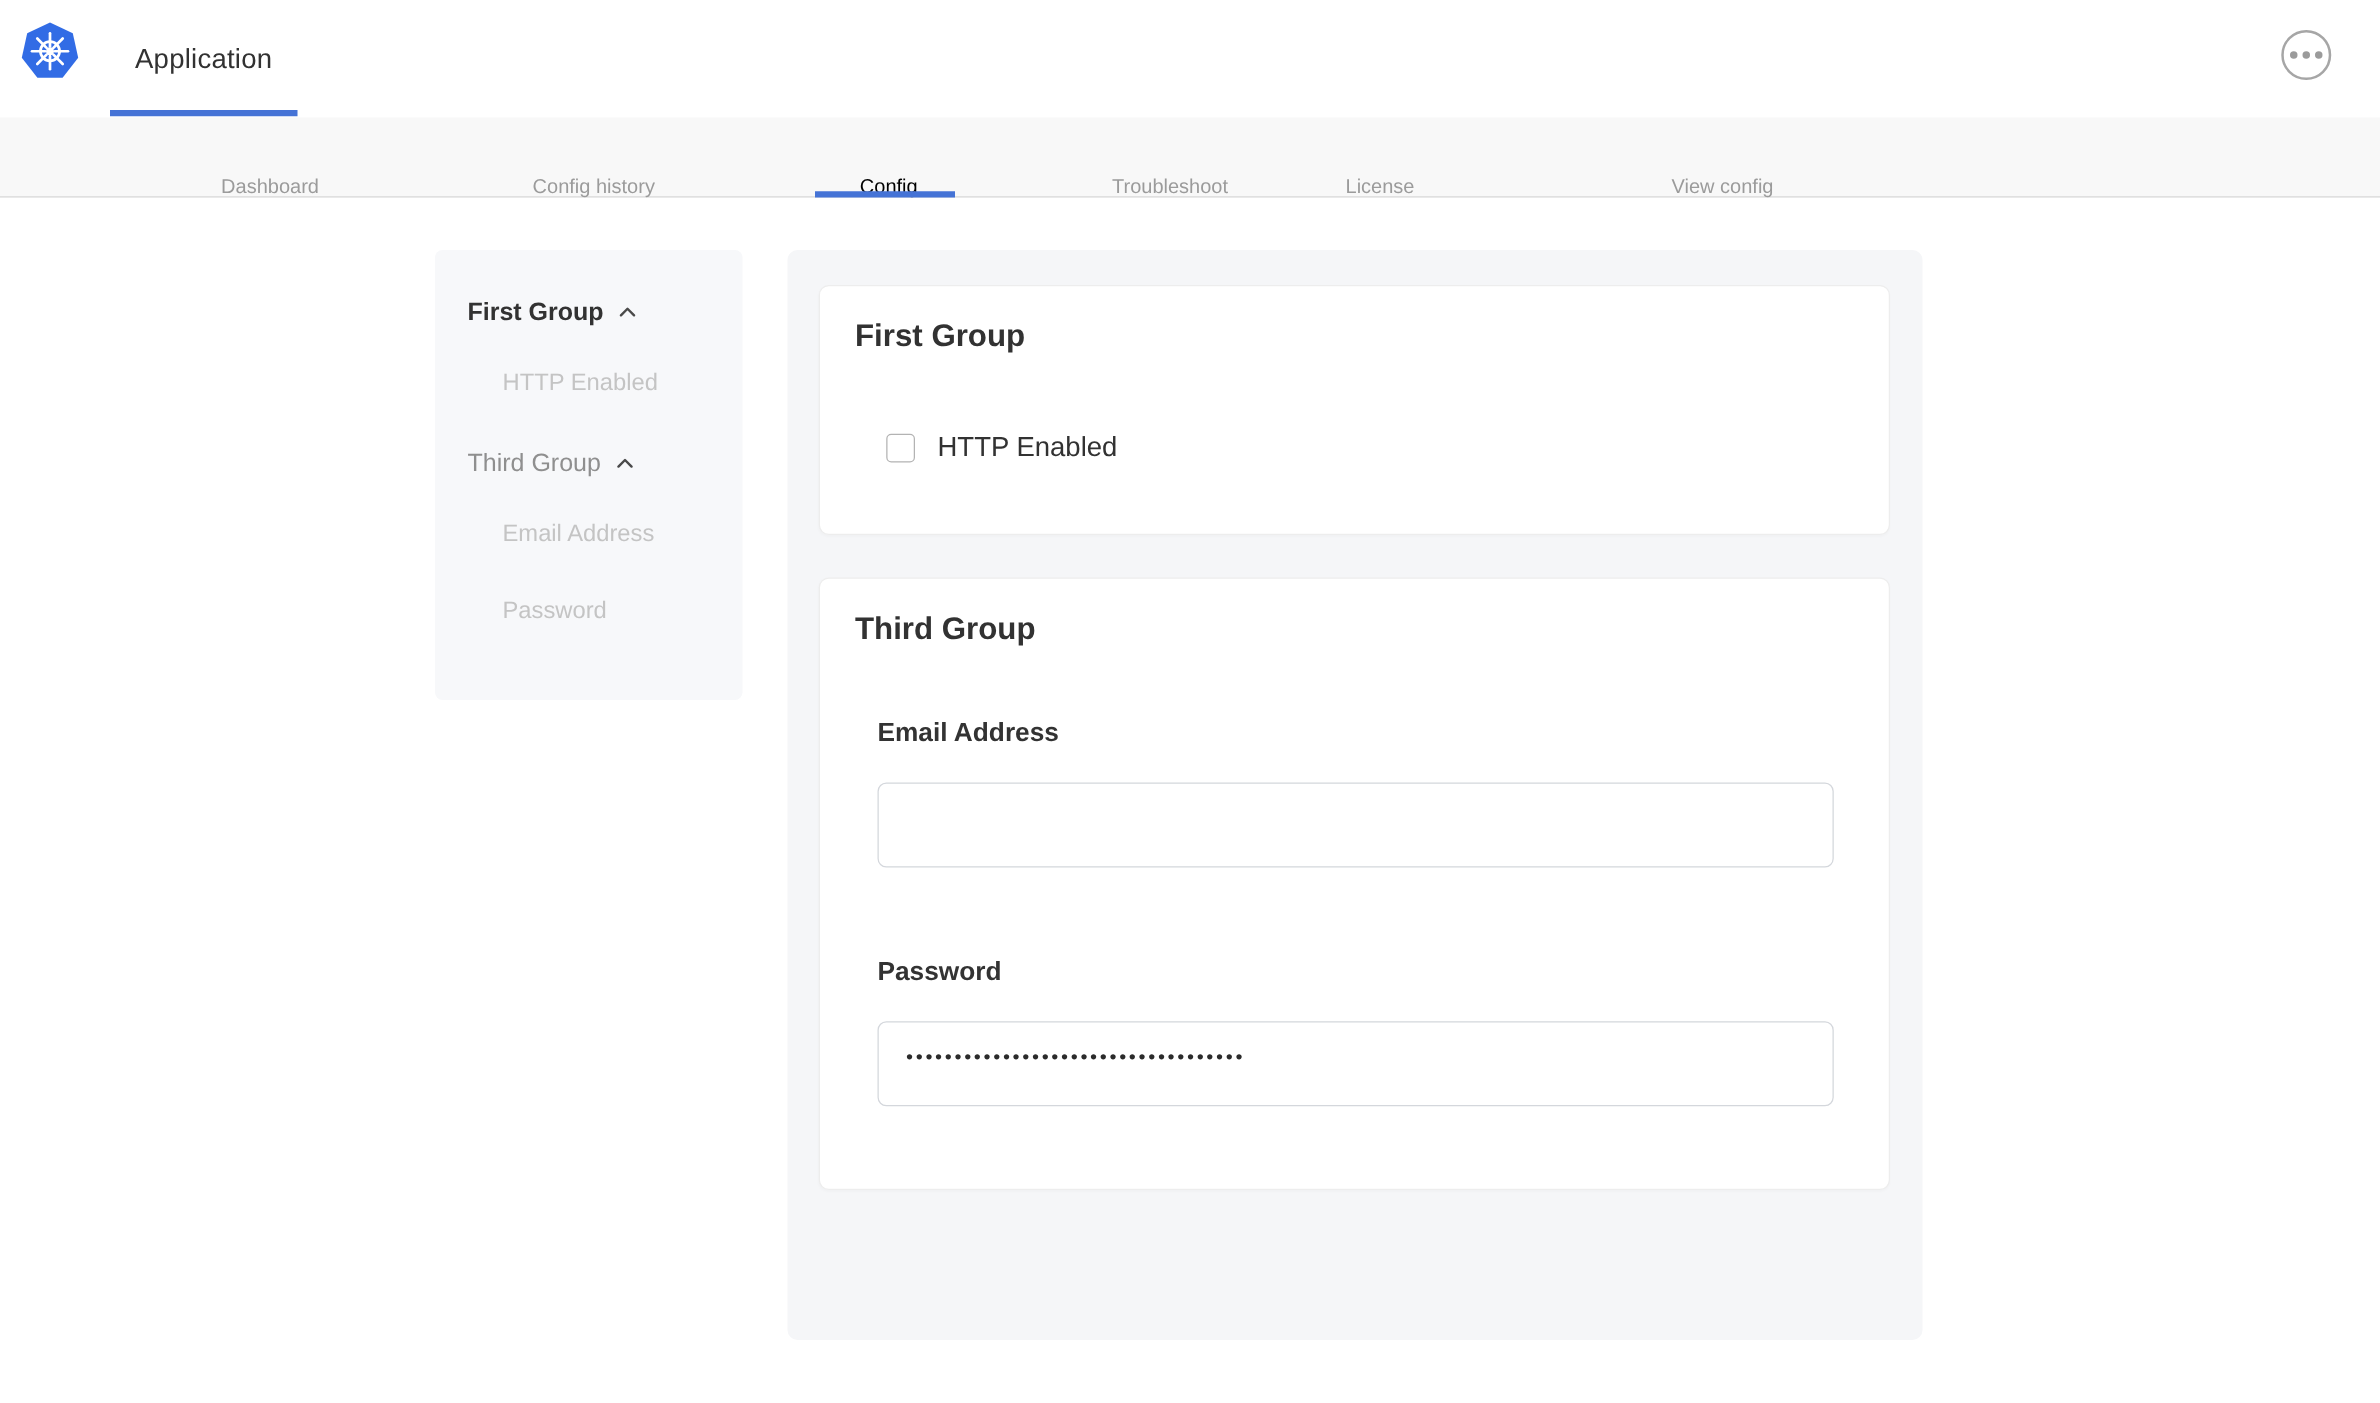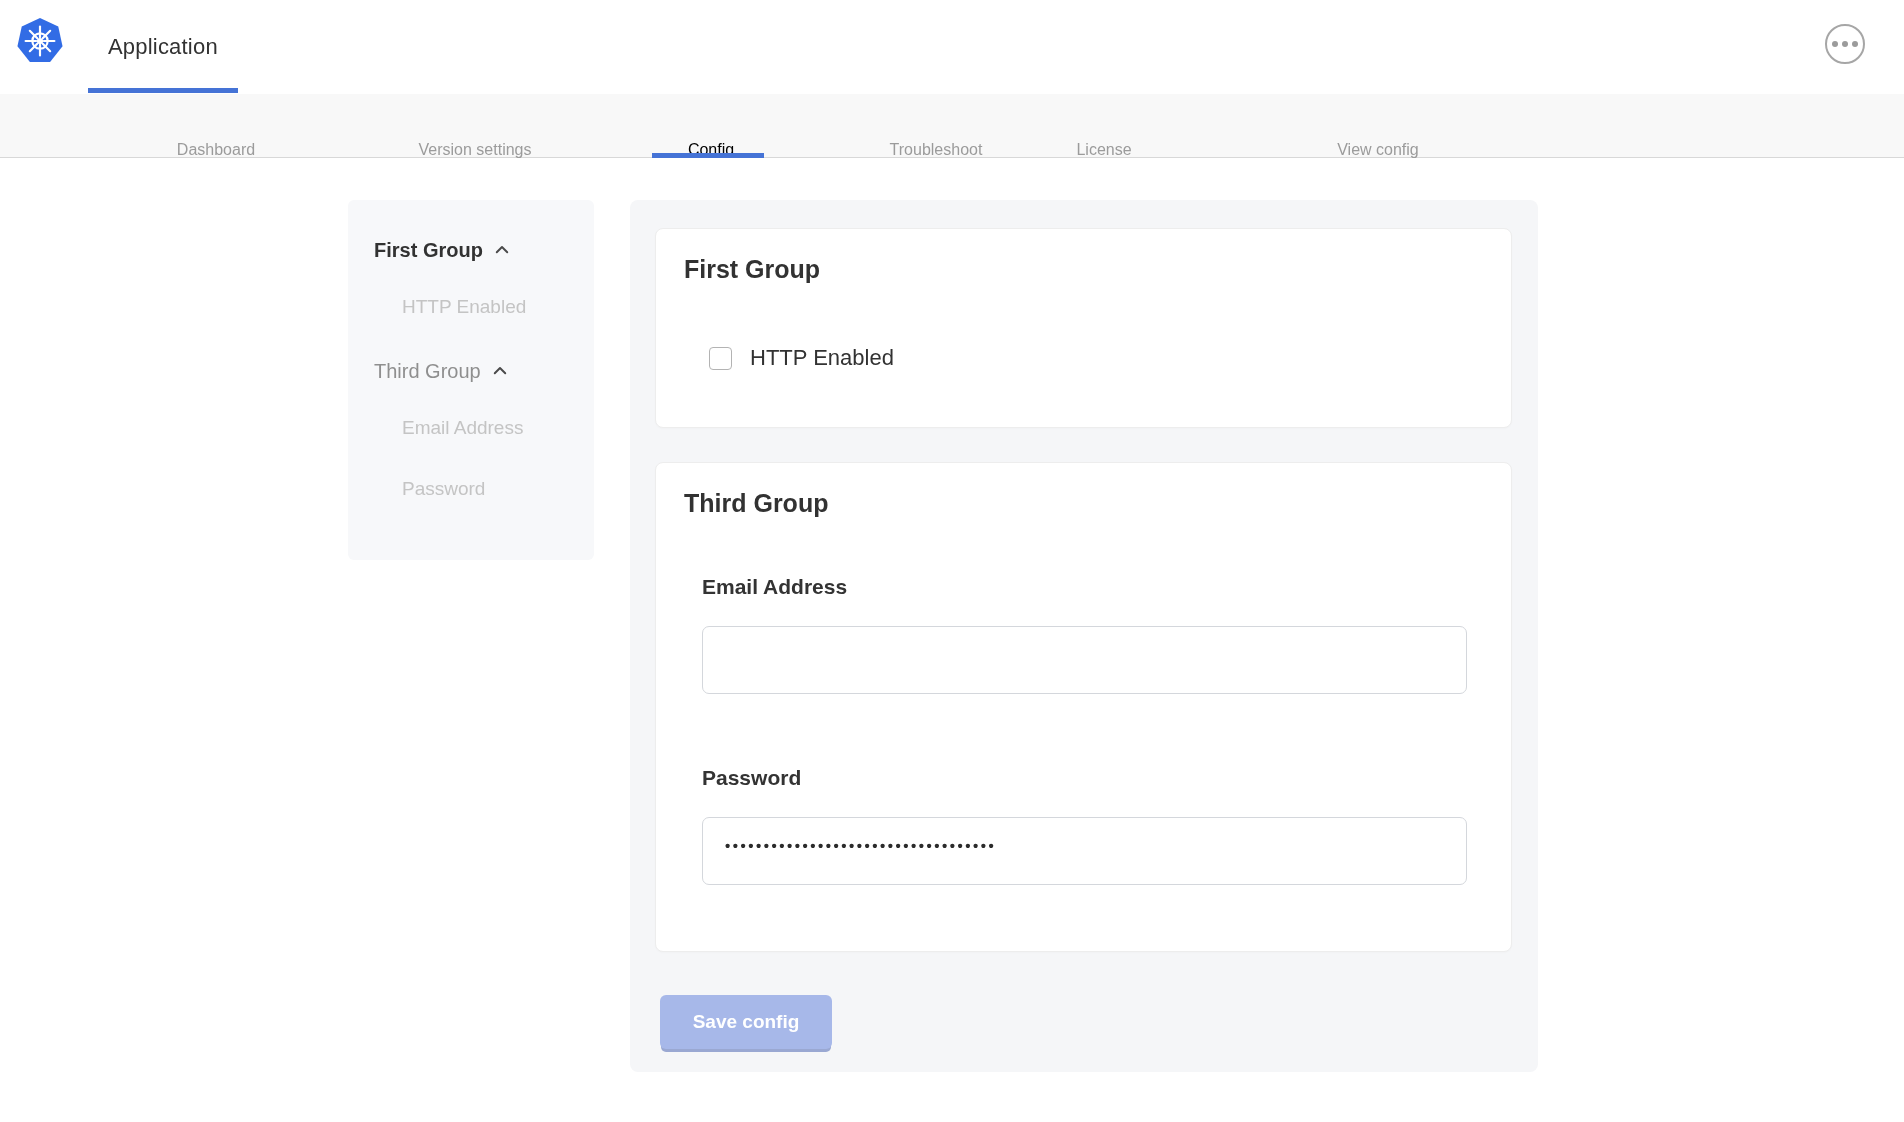--- a/index.html
+++ b/index.html
@@ -79,21 +79,21 @@
     </div>
     <button class="menu-btn">
       <span class="menu-dot"></span>
       <span class="menu-dot"></span>
       <span class="menu-dot"></span>
     </button>
   </div>
 
   <div class="navbar">
     <div class="nav-tab" style="left:216px">Dashboard</div>
-    <div class="nav-tab" style="left:475px">Version settings</div>
+    <div class="nav-tab" style="left:475px">Config history</div>
     <div class="nav-tab active" style="left:711px">Config</div>
     <div class="nav-tab" style="left:936px">Troubleshoot</div>
     <div class="nav-tab" style="left:1104px">License</div>
     <div class="nav-tab" style="left:1378px">View config</div>
     <div class="nav-underline"></div>
   </div>
 
   <div class="sidebar">
     <div class="side-group first">
       <span class="side-group-label">First Group</span>
@@ -131,16 +131,15 @@
 
       <div class="field-label label-email">Email Address</div>
       <input class="text-input input-email" type="text" value="" style="">
 
       <div class="field-label label-password">Password</div>
       <div class="text-input input-password">
         <span class="password-dots">•••••••••••••••••••••••••••••••••••</span>
       </div>
     </div>
 
-    <button class="save-btn">Save config</button>
   </div>
 
 </div>
 
 </body></html>

